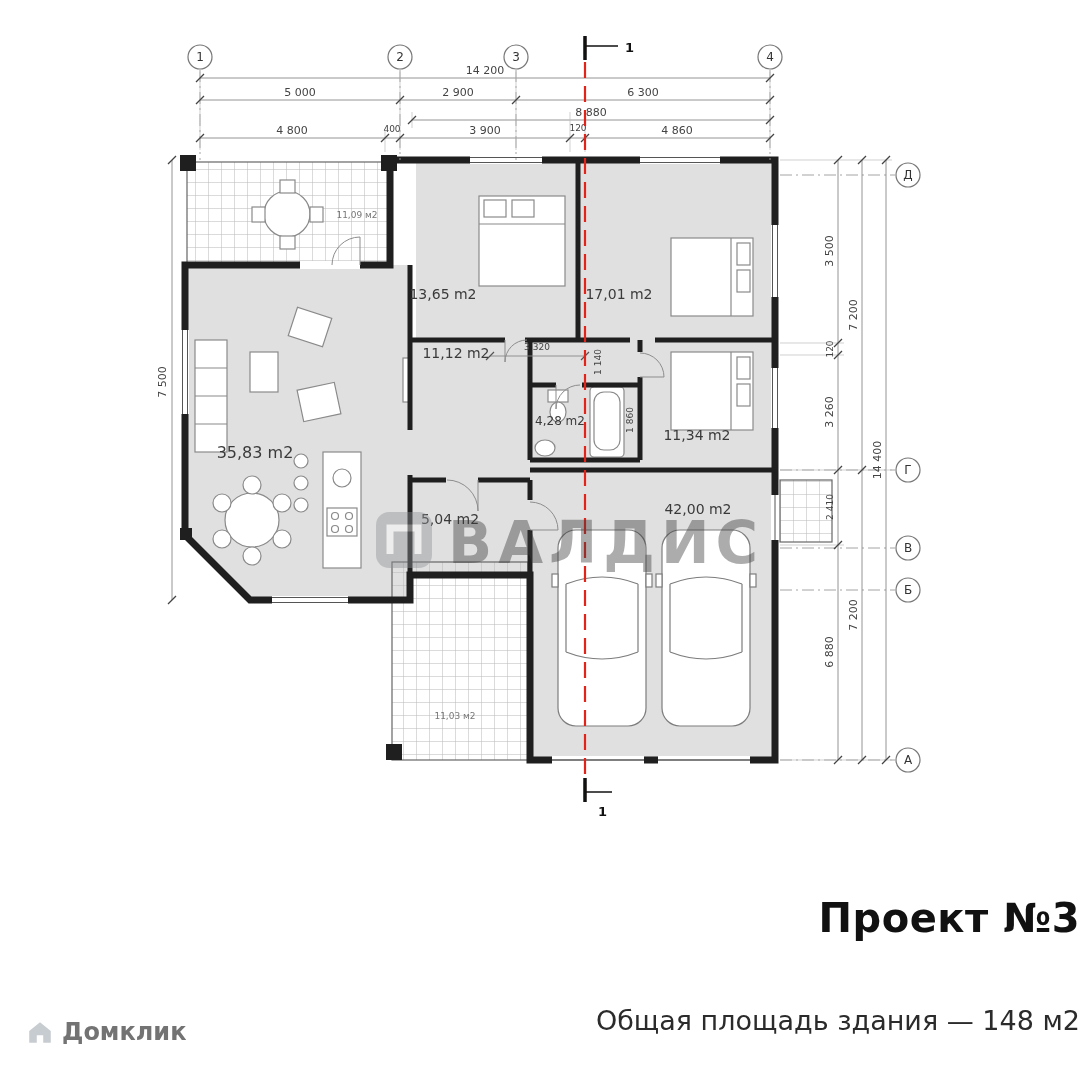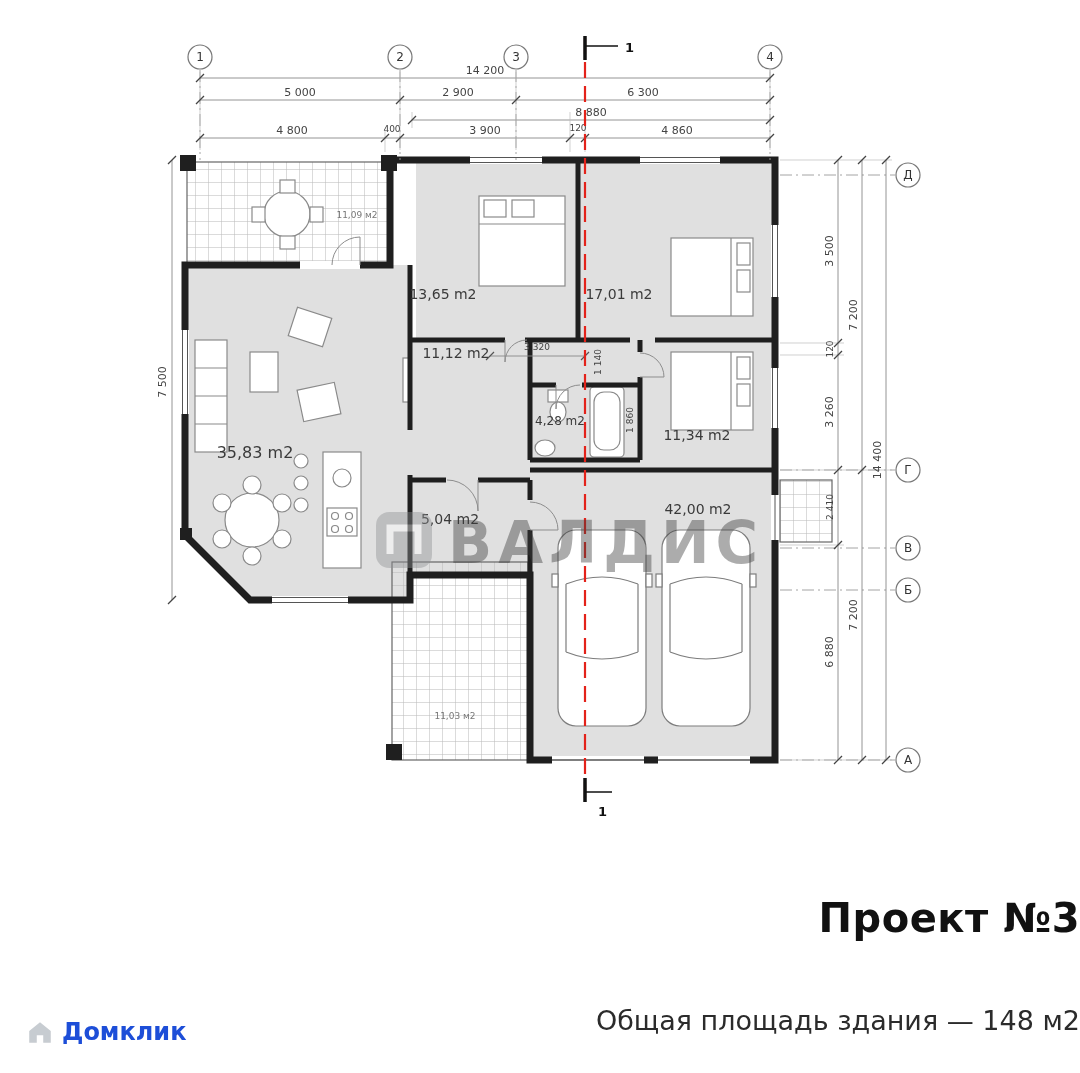--- a/index.html
+++ b/index.html
@@ -10,21 +10,21 @@
   .dim-sm{font-size:9px;fill:#444;}
   .room-label{font-size:14px;fill:#3a3a3a;text-anchor:middle;}
   .room-label-lg{font-size:16px;}
   .room-label-sm{font-size:12px;}
   .terr-label{font-size:9px;fill:#777;text-anchor:middle;}
   .axis-label{font-size:12px;fill:#333;text-anchor:middle;}
   .section-label{font-size:13px;font-weight:bold;fill:#111;}
   .title-block{position:absolute;left:0;top:895px;width:1080px;text-align:right;}
   .page-title{font-size:40px;font-weight:bold;color:#111;letter-spacing:.5px;}
   .page-subtitle{margin-top:64px;font-size:27px;color:#2b2b2b;}
-  .footer-brand{position:absolute;left:26px;top:1018px;display:flex;align-items:flex-start;gap:8px;color:#1d4ed8;}
+  .footer-brand{position:absolute;left:26px;top:1018px;display:flex;align-items:flex-start;gap:8px;color:#737373;}
   .footer-brand span{font-size:24px;font-weight:600;}
 </style>
 </head>
 <body>
 
 <div class="plan-wrap">
 <svg width="1080" height="830" viewBox="0 0 1080 830" xmlns="http://www.w3.org/2000/svg">
   <defs>
     <pattern id="tile" width="13" height="13" patternUnits="userSpaceOnUse">
       <path d="M13 0H0V13" stroke="#b8b8b8" fill="none" stroke-width="1"></path>

